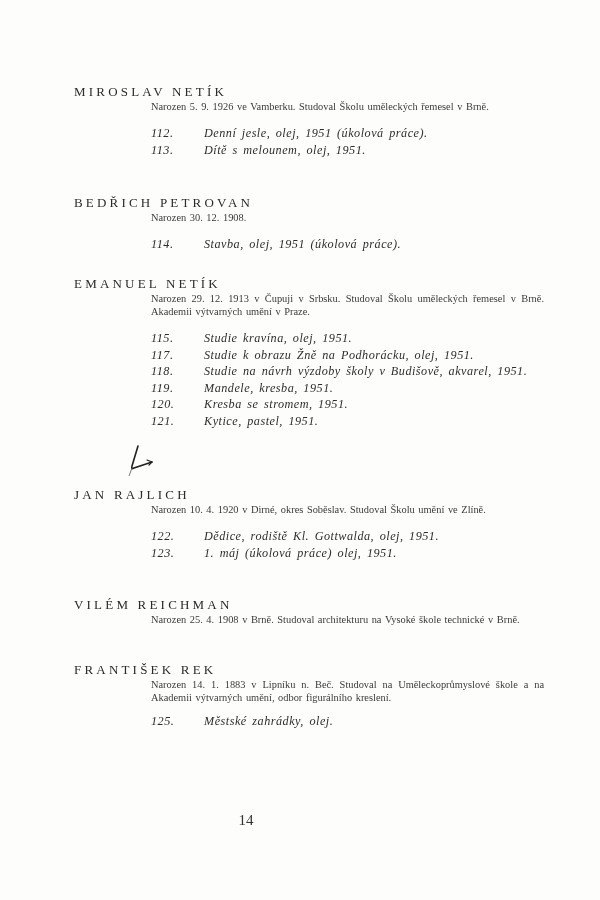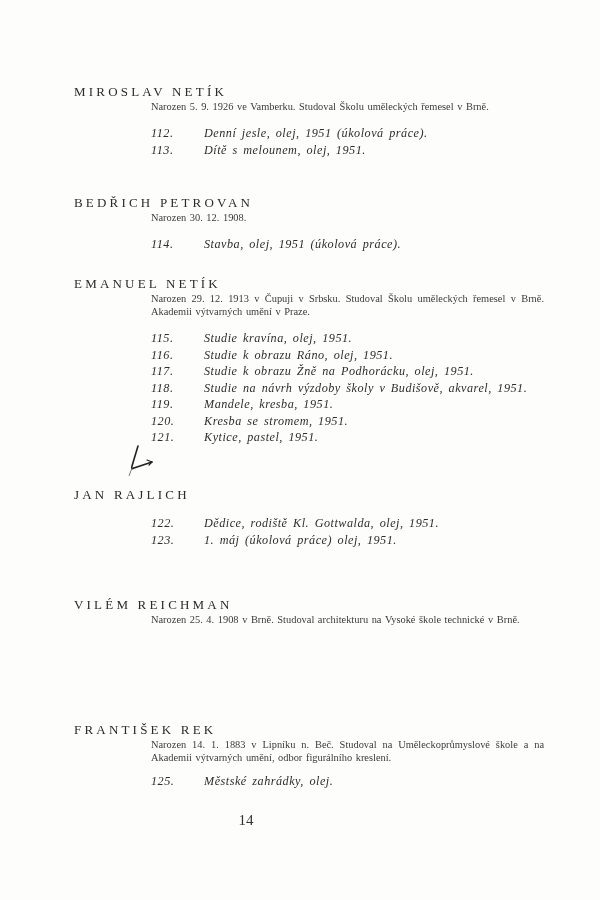--- a/index.html
+++ b/index.html
@@ -86,24 +86,20 @@
 
   <div class="entry" style="top:276px;">
     <div class="artist-name">EMANUEL NETÍK</div>
     <div class="bio">Narozen 29. 12. 1913 v Čupuji v Srbsku. Studoval Školu uměleckých řemesel v Brně. Akademii výtvarných umění v Praze.</div>
     <div class="works">
       <div class="work">
         <span class="num">115.</span>
         <span class="title">Studie kravína, olej, 1951.</span>
       </div>
       <div class="work">
-        <span class="num">116.</span>
-        <span class="title">Studie k obrazu Ráno, olej, 1951.</span>
-      </div>
-      <div class="work">
         <span class="num">117.</span>
         <span class="title">Studie k obrazu Žně na Podhorácku, olej, 1951.</span>
       </div>
       <div class="work">
         <span class="num">118.</span>
         <span class="title">Studie na návrh výzdoby školy v Budišově, akvarel, 1951.</span>
       </div>
       <div class="work">
         <span class="num">119.</span>
         <span class="title">Mandele, kresba, 1951.</span>
@@ -114,38 +110,39 @@
       </div>
       <div class="work">
         <span class="num">121.</span>
         <span class="title">Kytice, pastel, 1951.</span>
       </div>
     </div>
   </div>
 
   <div class="entry" style="top:487px;">
     <div class="artist-name">JAN RAJLICH</div>
+    <div class="bio">Narozen 10. 4. 1920 v Dirné, okres Soběslav. Studoval Školu umění ve Zlíně.</div>
     <div class="works">
       <div class="work">
         <span class="num">122.</span>
         <span class="title">Dědice, rodiště Kl. Gottwalda, olej, 1951.</span>
       </div>
       <div class="work">
         <span class="num">123.</span>
         <span class="title">1. máj (úkolová práce) olej, 1951.</span>
       </div>
     </div>
   </div>
 
   <div class="entry" style="top:597px;">
     <div class="artist-name">VILÉM REICHMAN</div>
     <div class="bio">Narozen 25. 4. 1908 v Brně. Studoval architekturu na Vysoké škole technické v Brně.</div>
   </div>
 
-  <div class="entry" style="top:722px;">
+  <div class="entry" style="top:662px;">
     <div class="artist-name">FRANTIŠEK REK</div>
     <div class="bio">Narozen 14. 1. 1883 v Lipníku n. Beč. Studoval na Uměleckoprůmyslové škole a na Akademii výtvarných umění, odbor figurálního kreslení.</div>
     <div class="works" style="margin-top:9px;">
       <div class="work">
         <span class="num">125.</span>
         <span class="title">Městské zahrádky, olej.</span>
       </div>
     </div>
   </div>
 

